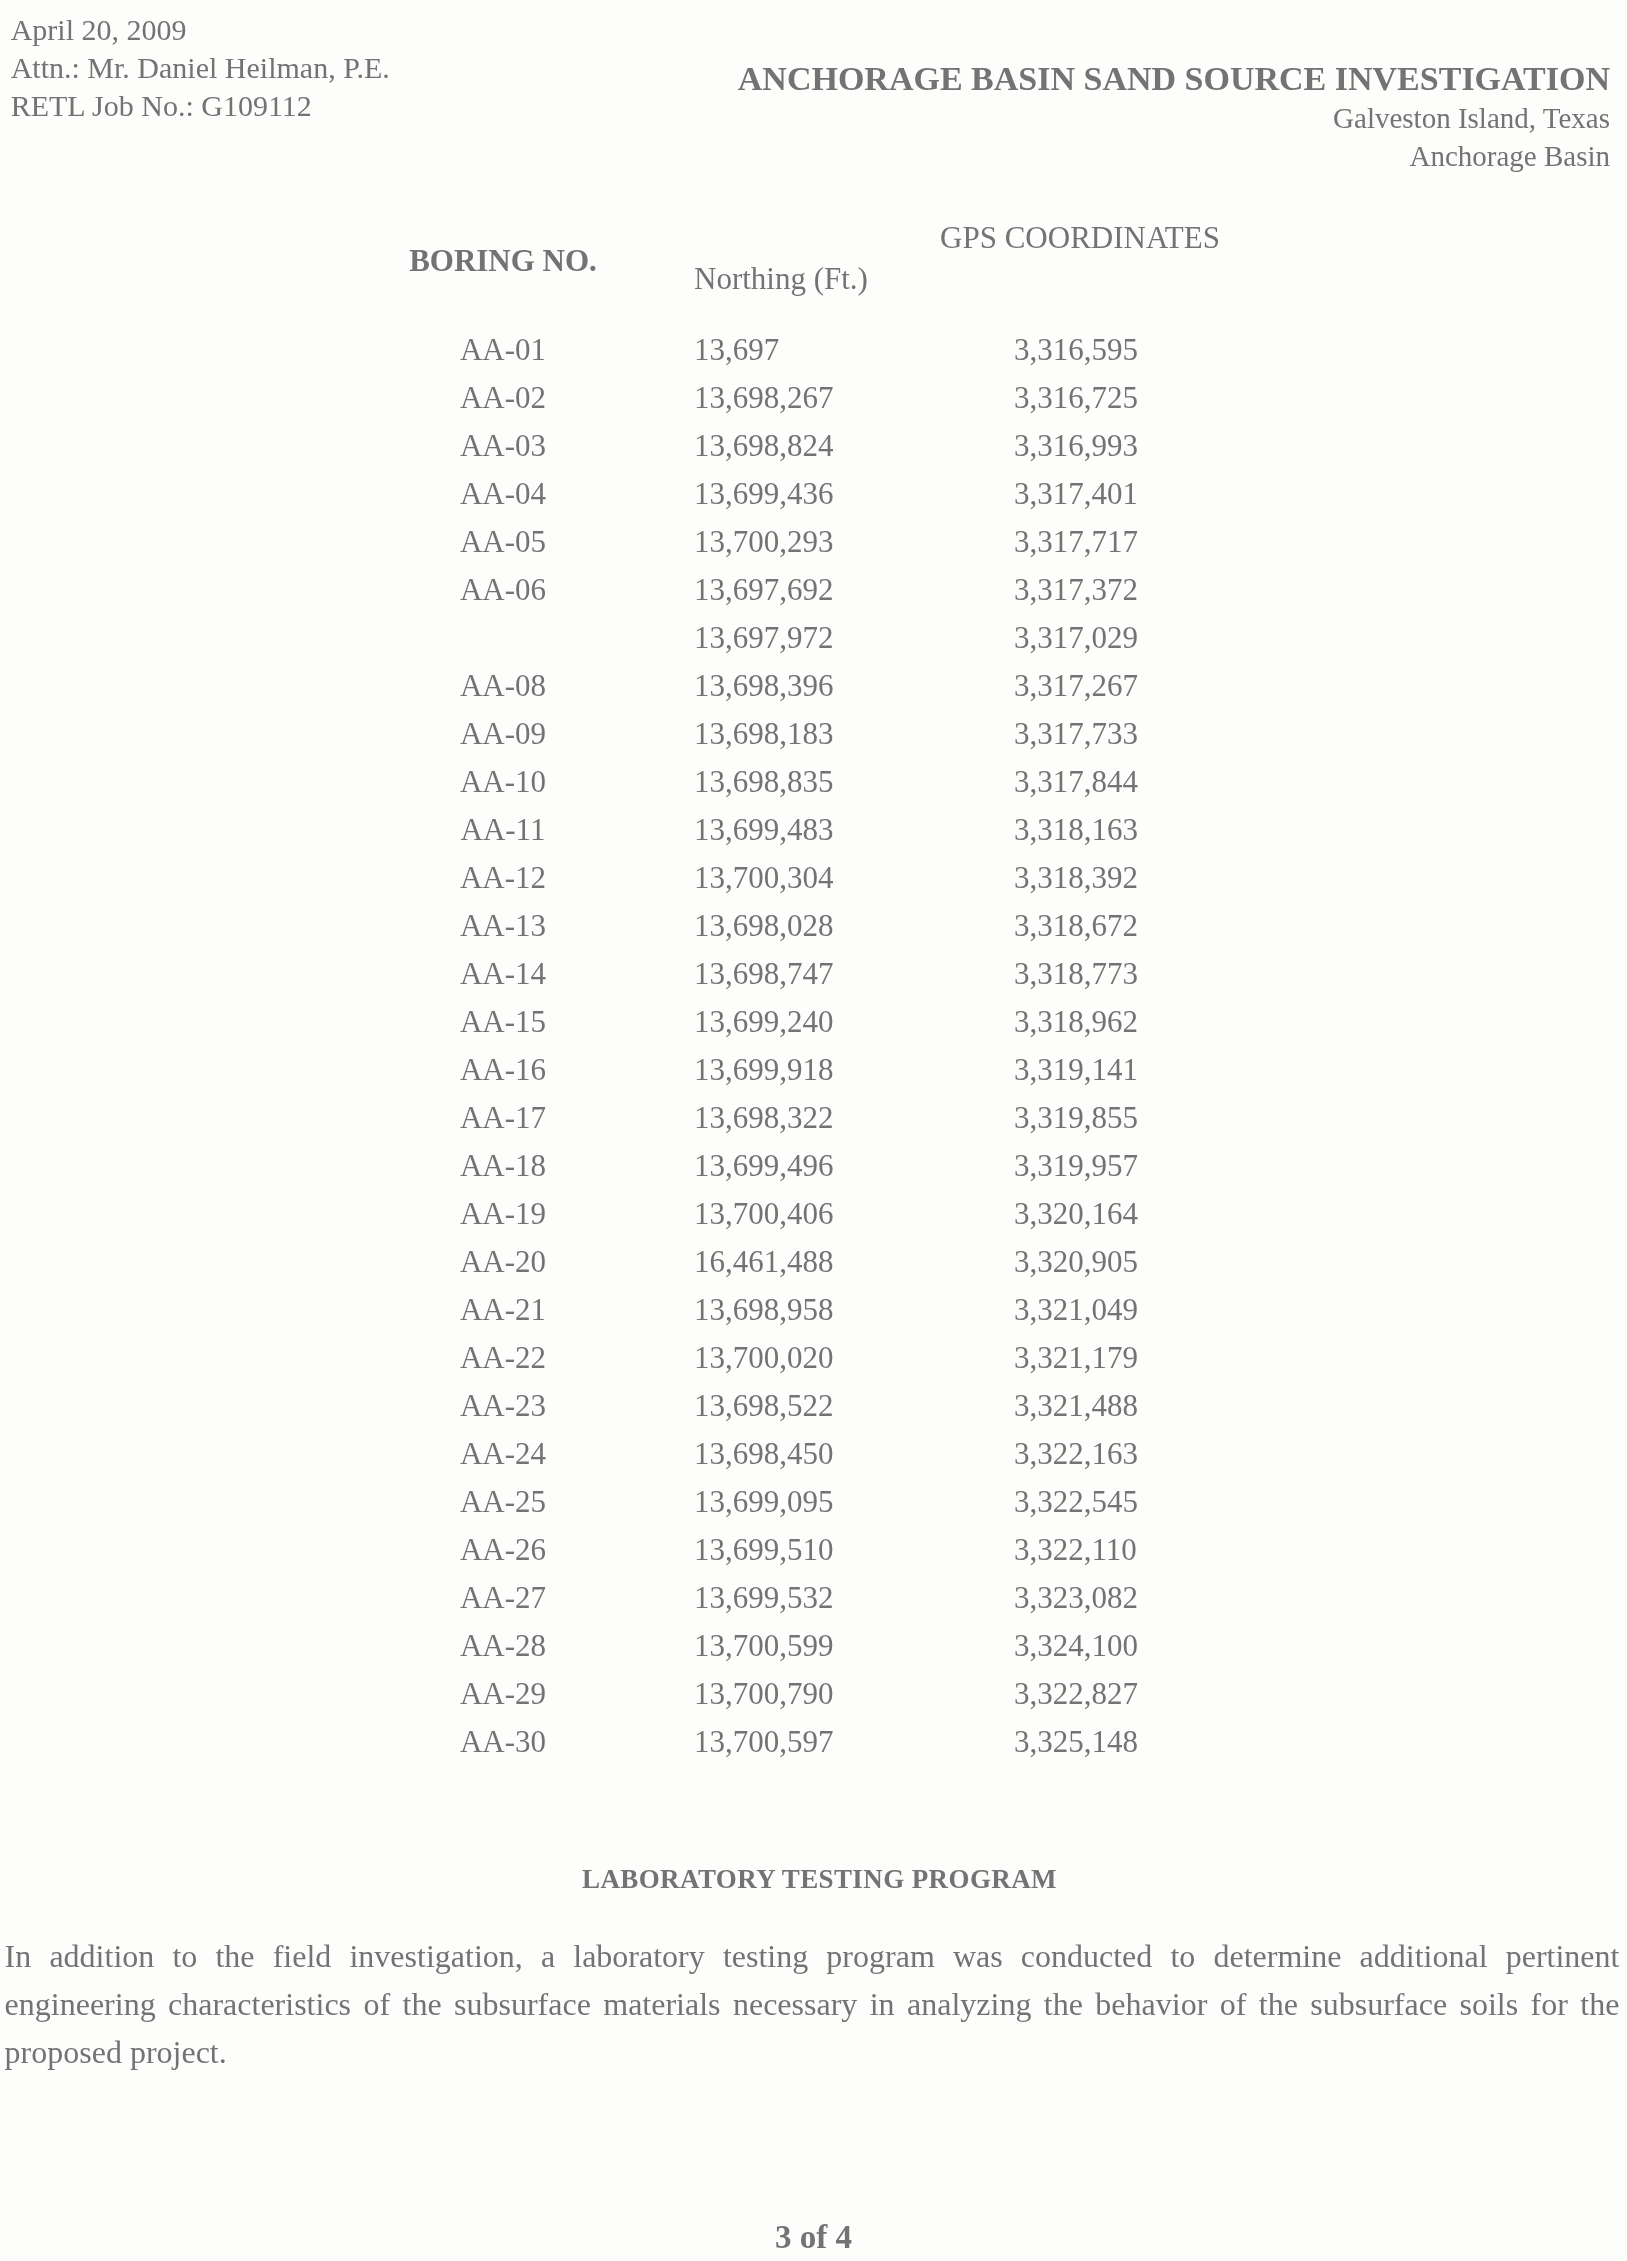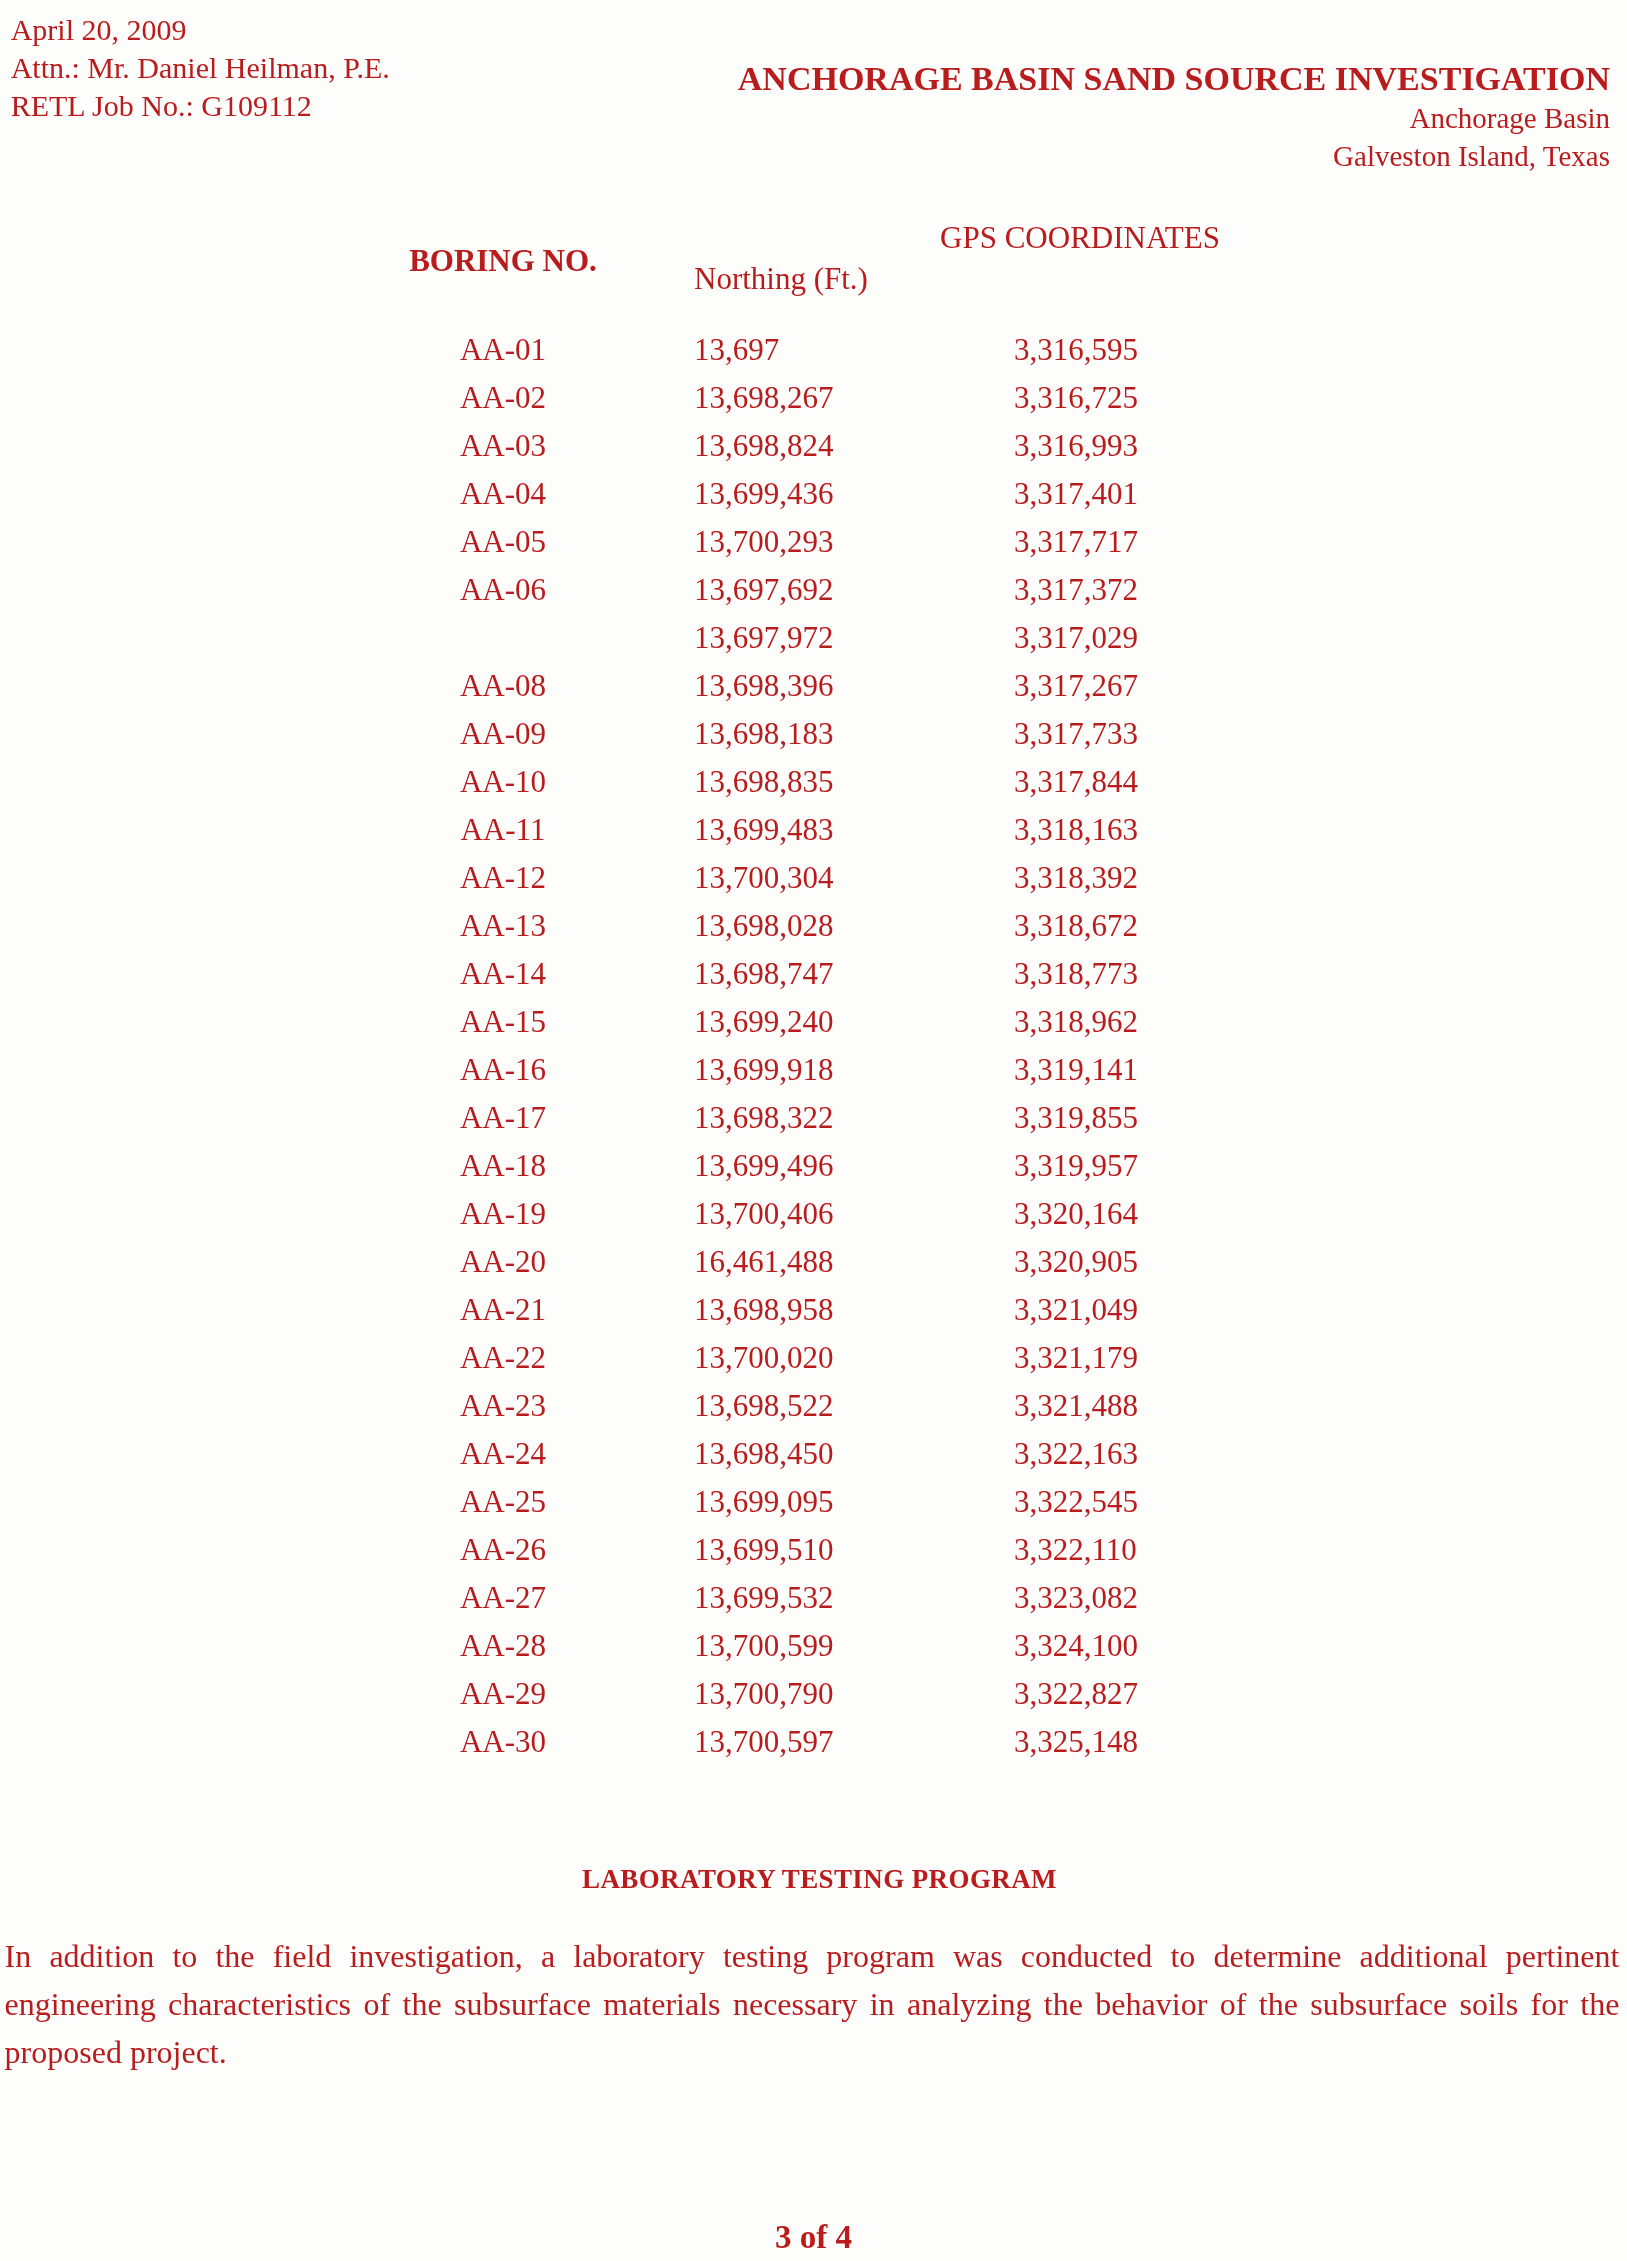--- a/index.html
+++ b/index.html
@@ -5,21 +5,21 @@
   html, body {
     margin: 0;
     padding: 0;
     background: #ffffff;
   }
   .page {
     position: relative;
     width: 1627px;
     height: 2261px;
     background: #fdfdfc;
-    color: #b91c1c;
+    color: #737373;
     font-family: "Liberation Serif", "DejaVu Serif", serif;
     overflow: hidden;
     box-sizing: border-box;
     padding-top: 7.6px;
   }
   
   .header {
     display: flex;
     justify-content: space-between;
     align-items: flex-start;
@@ -119,22 +119,22 @@
 <div class="page">
 
   <div class="header">
     <div class="header-left">
       <div>April 20, 2009</div>
       <div>Attn.: Mr. Daniel Heilman, P.E.</div>
       <div>RETL Job No.: G109112</div>
     </div>
     <div class="header-right">
       <div class="doc-title">ANCHORAGE BASIN SAND SOURCE INVESTIGATION</div>
+      <div>Galveston Island, Texas</div>
       <div>Anchorage Basin</div>
-      <div>Galveston Island, Texas</div>
     </div>
   </div>
 
   <div class="gps-table">
     <div class="t-head">
       <div class="head-boring">BORING NO.</div>
       <div class="right-head">
         <div class="gps-head">GPS COORDINATES</div>
         <div class="northing-head">Northing (Ft.)</div>
       </div>

